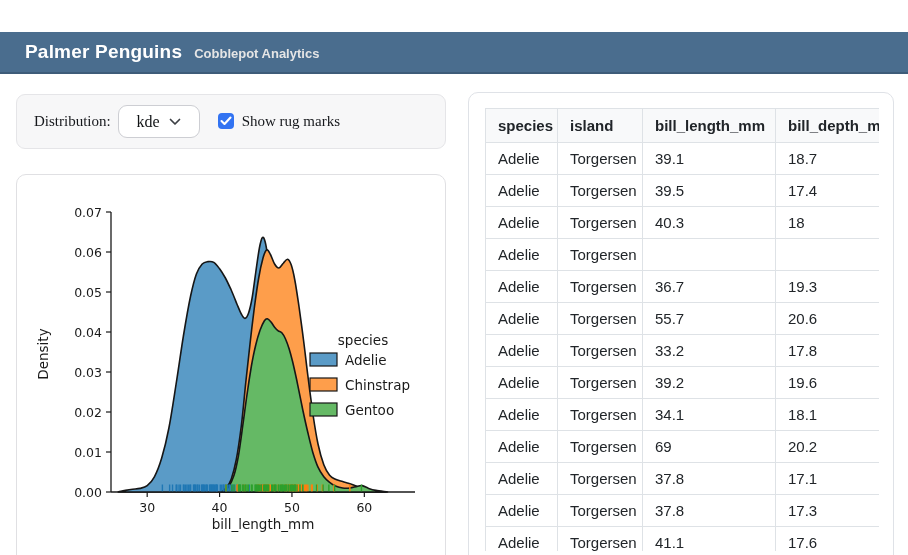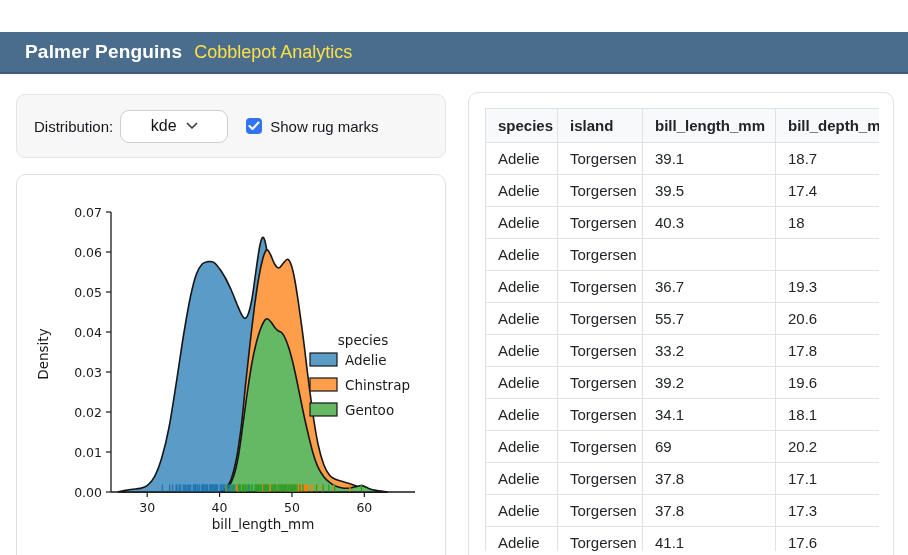--- a/index.html
+++ b/index.html
@@ -3,29 +3,29 @@
 <meta charset="utf-8">
 <style>
   html,body{margin:0;padding:0;background:#fff;}
   .page{position:relative;width:908px;height:555px;background:#ffffff;overflow:hidden;
         font-family:"Liberation Sans",sans-serif;color:#1f2329;margin-top:32px;}
   
   .app-header{position:absolute;left:0;top:0;width:908px;height:42px;background:#4a6d8e;
               border-bottom:2px solid #3e5c79;display:flex;align-items:baseline;
               padding-left:25px;box-sizing:border-box;}
   .app-title{color:#ffffff;font-size:19px;font-weight:700;letter-spacing:.2px;line-height:40px;}
-  .app-subtitle{color:#fde047;font-size:18px;font-weight:400;margin-left:12px;}
+  .app-subtitle{color:#e5e5e5;font-size:13px;font-weight:700;margin-left:12px;}
   
   .card{position:absolute;background:#fff;border:1px solid #e2e4e8;border-radius:10px;box-sizing:border-box;}
-  .controls-card{left:16px;top:62px;width:430px;height:64px;background:#f7f7f8;border-color:#e5e5e8;
-                 border-radius:9px;display:flex;align-items:center;padding:0 17px;}
+  .controls-card{left:16px;top:62px;width:430px;height:55px;background:#f7f7f8;border-color:#e5e5e8;
+                 border-radius:9px;display:flex;align-items:center;padding:0 17px;font-family:Liberation Serif, serif;}
   .ctl-label{font-size:15px;color:#16181c;}
   .select-btn{margin-left:7px;height:31px;min-width:80px;background:#fff;border:1px solid #cdced3;
               border-radius:9px;display:flex;align-items:center;justify-content:center;gap:9px;
-              padding:0 13px;cursor:pointer;}
+              padding:0 0;cursor:pointer;}
   .select-value{font-size:16px;color:#101214;}
   .chev{display:block;}
   .checkbox-wrap{margin-left:18px;display:flex;align-items:flex-start;gap:8px;cursor:pointer;}
   .checkbox{width:16px;height:16px;border-radius:4px;background:#3273f2;position:relative;flex:0 0 auto;}
   .checkbox svg{position:absolute;left:2px;top:3px;}
   .chk-label{font-size:15px;color:#16181c;}
   
   .chart-card{left:16px;top:142px;width:430px;height:391px;border-color:#e0e0e3;}
   .chart-card svg{display:block;}
   

